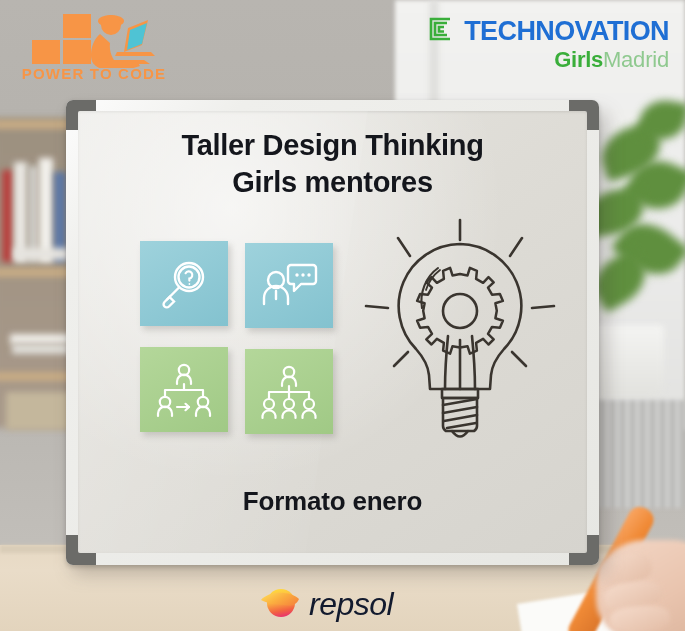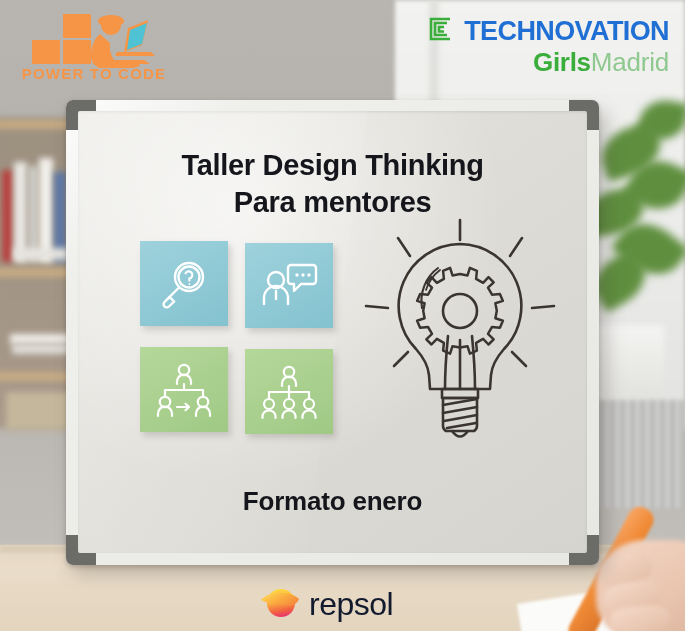--- a/index.html
+++ b/index.html
@@ -179,21 +179,21 @@
     background: #6b6b68;
   }
   .corner.tl { left: 0; top: 0; border-radius: 7px 0 14px 0; }
   .corner.tr { right: 0; top: 0; border-radius: 0 7px 0 14px; }
   .corner.bl { left: 0; bottom: 0; border-radius: 0 14px 0 7px; }
   .corner.br { right: 0; bottom: 0; border-radius: 14px 0 7px 0; }
 
   
   .title-block {
     position: absolute;
-    left: 0; top: 36px;
+    left: 0; top: 16px;
     width: 100%;
     text-align: center;
     color: #14161c;
     font-weight: bold;
     font-size: 29px;
     line-height: 1.26;
     letter-spacing: -0.3px;
   }
   .footer-block {
     position: absolute;
@@ -265,38 +265,39 @@
   }
   .tech-word {
     color: #1f6fd4;
     font-weight: bold;
     font-size: 27px;
     letter-spacing: -0.6px;
     line-height: 1;
   }
   .tech-row2 {
     margin-top: 3px;
-    font-size: 26px;
+    font-size: 22px;
     line-height: 1;
   }
   .tech-girls { color: #3aae3a; font-weight: bold; letter-spacing: -0.3px; }
   .tech-madrid { color: #8fc98f; font-weight: normal; letter-spacing: -0.2px; }
 
   
   .logo-repsol {
     position: absolute;
     left: 258px; top: 583px;
     width: 175px; height: 42px;
     display: flex;
     align-items: center;
     gap: 7px;
   }
   .repsol-word {
     color: #121a2e;
     font-size: 32px;
+    font-style: italic;
     font-weight: normal;
     letter-spacing: -0.5px;
     line-height: 1;
   }
 </style>
 </head>
 <body>
 
 <div id="poster">
 
@@ -342,21 +343,21 @@
     <div class="corner tl"></div>
     <div class="corner tr"></div>
     <div class="corner bl"></div>
     <div class="corner br"></div>
 
     <div class="board-inner">
       <div class="board-sheen"></div>
 
       <div class="title-block">
         <div>Taller Design Thinking</div>
-        <div>Para mentores</div>
+        <div>Girls mentores</div>
       </div>
 
       <div class="notes">
 
         <div class="note n1">
           <span>
             <svg width="56" height="56" viewBox="0 0 56 56" fill="none" stroke="#ffffff" stroke-width="2.4" stroke-linecap="round">
               <circle cx="33" cy="21" r="14"></circle>
               <circle cx="33" cy="21" r="10.5"></circle>
               <line x1="23" y1="31.5" x2="11" y2="43.5"></line>

